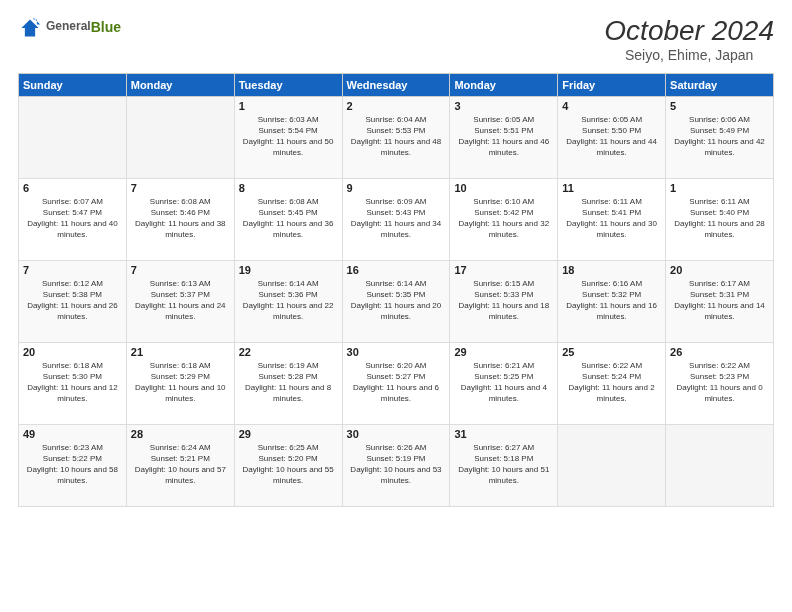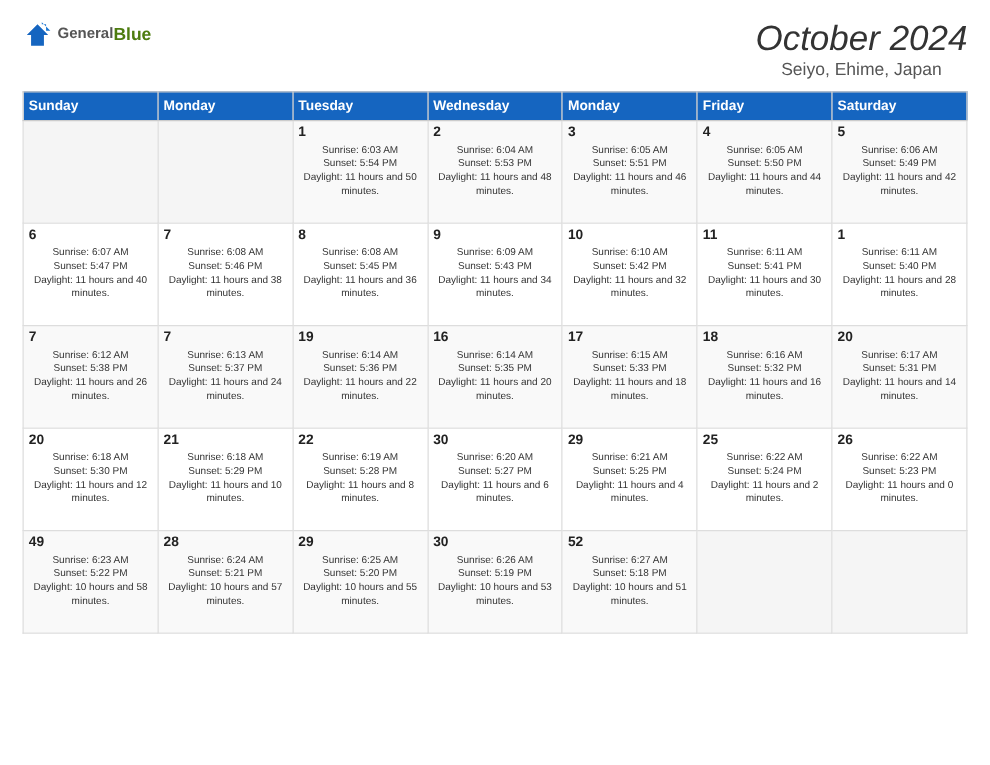--- a/index.html
+++ b/index.html
@@ -262,21 +262,21 @@
           </td>
           <td>
             <span class="day-number">29</span>
             <div class="day-info">Sunrise: 6:25 AM<br>Sunset: 5:20 PM<br>Daylight: 10 hours and 55 minutes.</div>
           </td>
           <td>
             <span class="day-number">30</span>
             <div class="day-info">Sunrise: 6:26 AM<br>Sunset: 5:19 PM<br>Daylight: 10 hours and 53 minutes.</div>
           </td>
           <td>
-            <span class="day-number">52</span>
+            <span class="day-number">31</span>
             <div class="day-info">Sunrise: 6:27 AM<br>Sunset: 5:18 PM<br>Daylight: 10 hours and 51 minutes.</div>
           </td>
           <td class="empty-cell"></td>
           <td class="empty-cell"></td>
         </tr>
       </tbody>
   </table>
 </div>
 
 </body></html>

